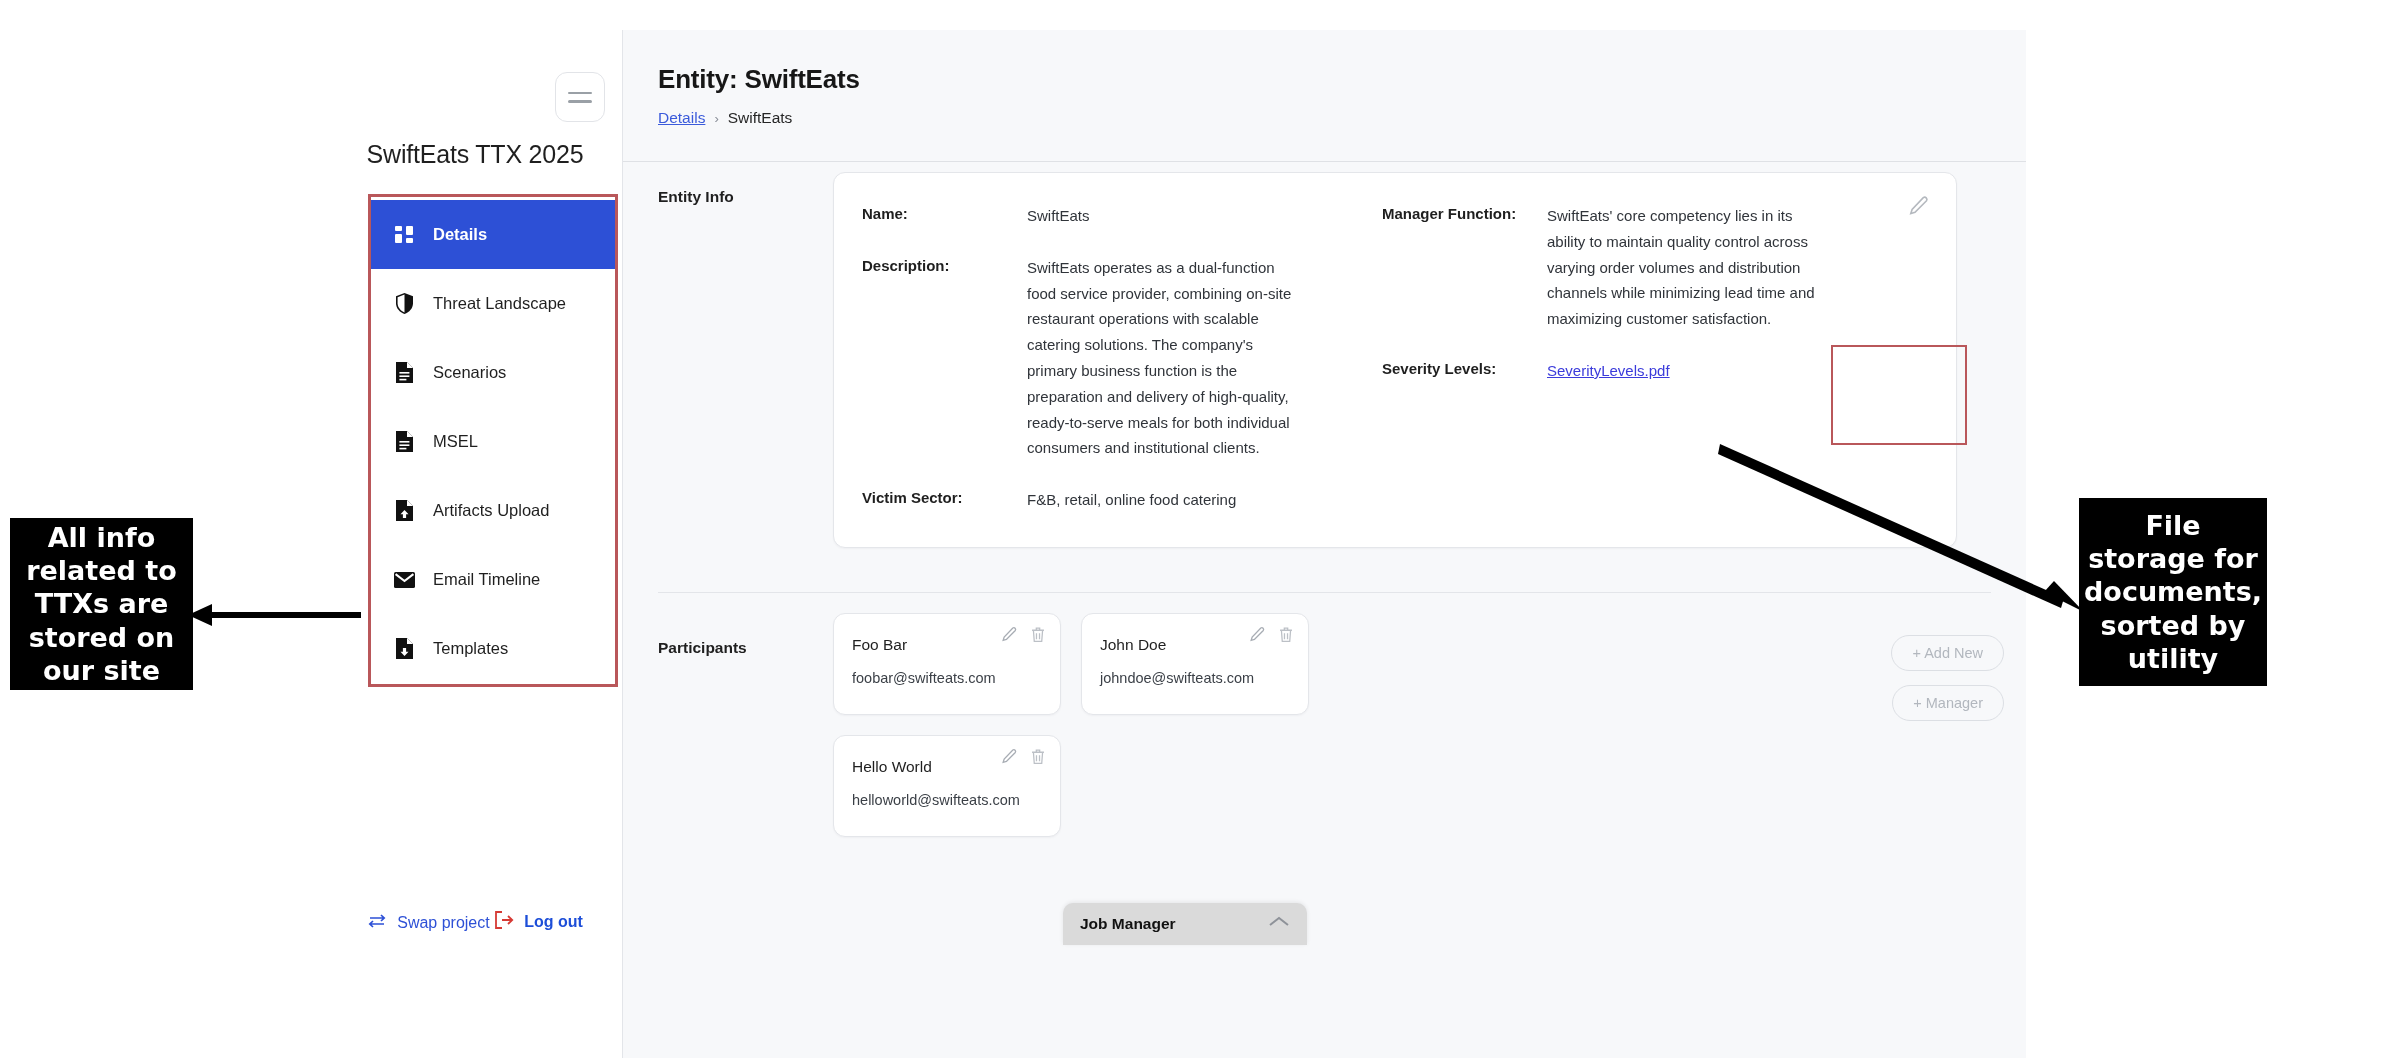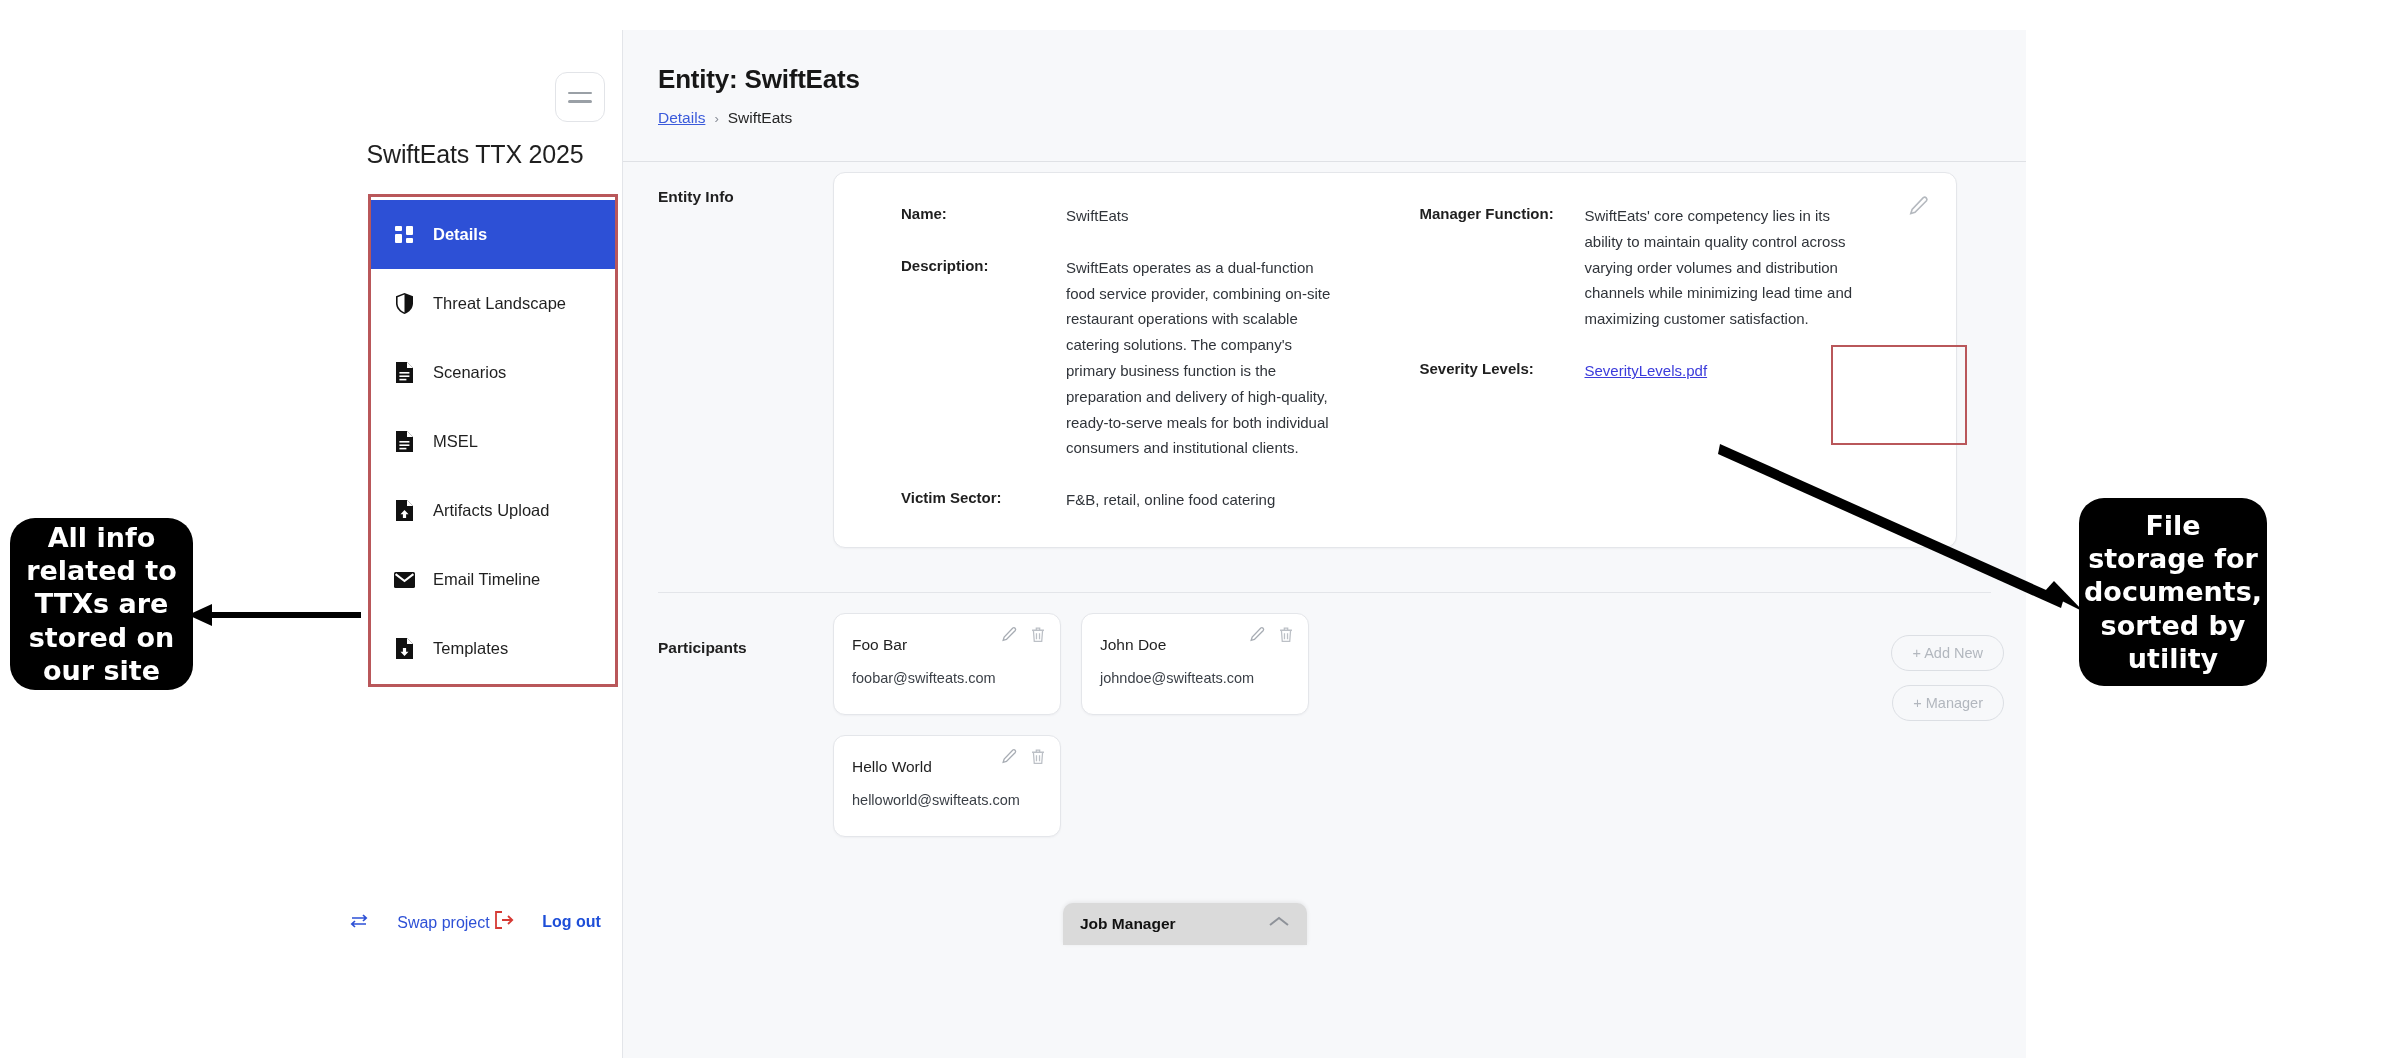--- a/index.html
+++ b/index.html
@@ -33,21 +33,21 @@
   .nav-item {
     display: flex; align-items: center; gap: 18px;
     height: 69px; padding-left: 22px; color:#1f1f1f; font-size: 16.5px;
     background: transparent;
   }
   .nav-item.active { background:#2d50d6; color:#fff; font-weight: bold; }
   .nav-ico { width: 22px; height: 22px; flex: 0 0 22px; display:flex; align-items:center; justify-content:center; }
   .nav-ico svg { display:block; }
 
   .nav-bottom { position:absolute; left: 330px; top: 900px; width: 290px; text-align:center; }
-  .nav-action { display:inline-flex; align-items:center; gap: 28px; font-size: 16px; }
+  .nav-action { display:inline-flex; align-items:center; gap: 10px; font-size: 16px; }
   .nav-action.swap { color:#2d50d6; }
   .nav-action.logout { color:#1d4ed8; margin-top: 11px; font-weight: bold; }
 
   
   .main {
     position:absolute; left: 622px; top: 30px; width: 1404px; height: 1028px;
     background:#f7f8fa; border-left: 1px solid #e3e5e9;
   }
   .main-header { position:relative; height: 132px; border-bottom: 1px solid #dfe1e5; padding: 34px 0 0 35px; }
   .page-title { font-size: 26px; font-weight: bold; color: #171717; letter-spacing:-0.2px; }
@@ -57,21 +57,21 @@
 
   .section { position:relative; padding: 0 35px; }
   .row { display:flex; }
   .row-label { width: 175px; flex: 0 0 175px; padding-top: 26px; font-size: 15.5px; font-weight: bold; color:#1f1f1f; }
 
   .card {
     background:#fff; border:1px solid #e4e6ea; border-radius: 12px;
     box-shadow: 0 1px 2px rgba(16,24,40,.04);
   }
   .entity-card { position:relative; width: 1124px; margin-top: 10px; padding: 30px 38px 34px 28px; }
-  .entity-grid { display:flex; gap: 20px; margin-left: 39px; }
+  .entity-grid { display:flex; gap: 20px; }
   .col { display:flex; flex-direction: column; }
   .col-left { width: 500px; }
   .col-right { width: 500px; }
   .field { display:flex; margin-bottom: 26px; }
   .field:last-child { margin-bottom: 0; }
   .f-label { width: 165px; flex:0 0 165px; font-size: 15px; font-weight:bold; color:#1f1f1f; line-height: 1.5; }
   .f-value { font-size: 15px; color:#30343a; line-height: 1.72; width: 270px; }
   .edit-pencil { position:absolute; right: 26px; top: 22px; opacity:.85; }
 
   .docbox {
@@ -102,21 +102,20 @@
     padding: 0 17px; box-shadow: 0 -1px 4px rgba(0,0,0,.08);
   }
   .job-title { font-size: 15.5px; font-weight:bold; color:#121212;text-align:center; }
 
   
   .callout {
     position:absolute; background:#000; color:#fff;
     font-family:"DejaVu Sans", sans-serif; font-weight:bold;
     text-align:center; display:flex; align-items:center; justify-content:center;
     line-height: 1.23;
-    border-radius: 25px;
   }
   .callout-left  { left: 10px;  top: 518px; width: 183px; height: 172px; font-size: 27px; padding: 0 10px; }
   .callout-right { left: 2079px; top: 498px; width: 188px; height: 188px; font-size: 27px; padding: 16px 8px; }
   .ann-arrow { position:absolute; pointer-events:none; }
 </style>
 </head>
 <body>
 
 <div id="root">
 

